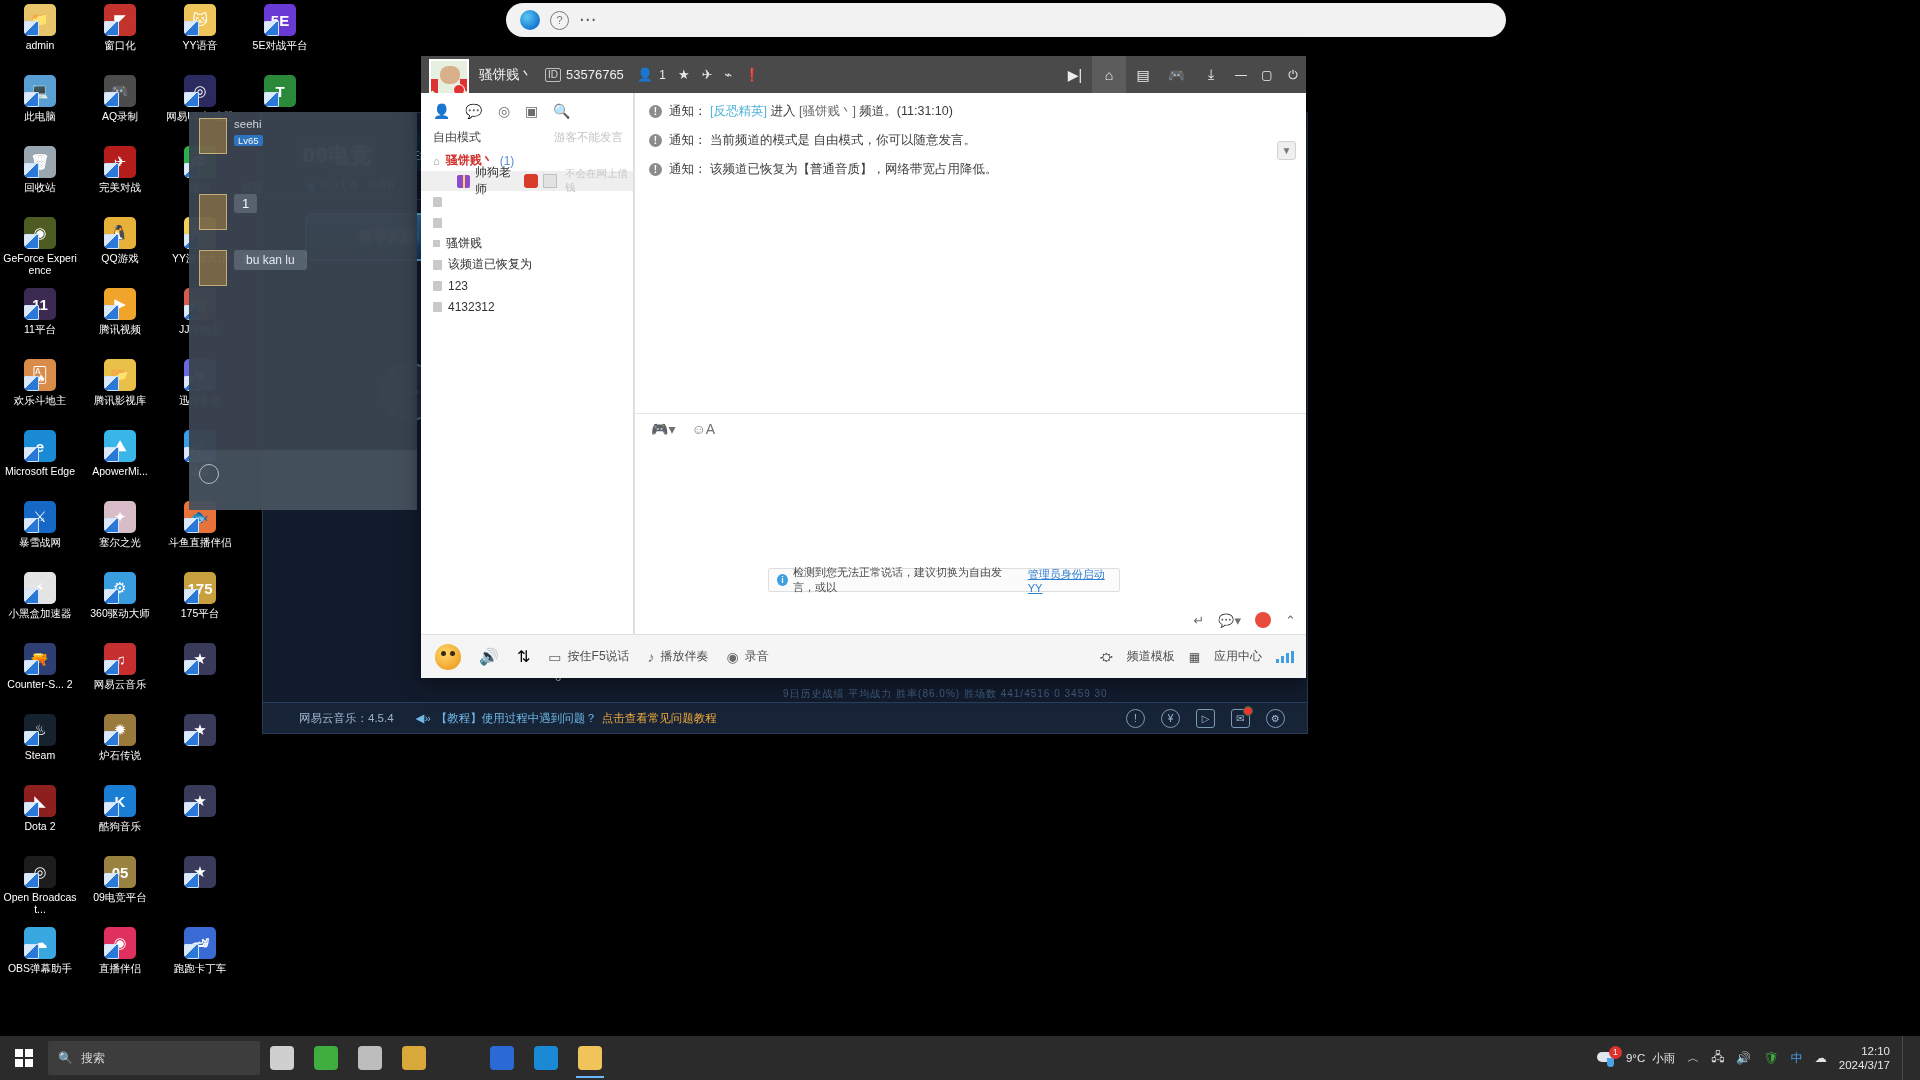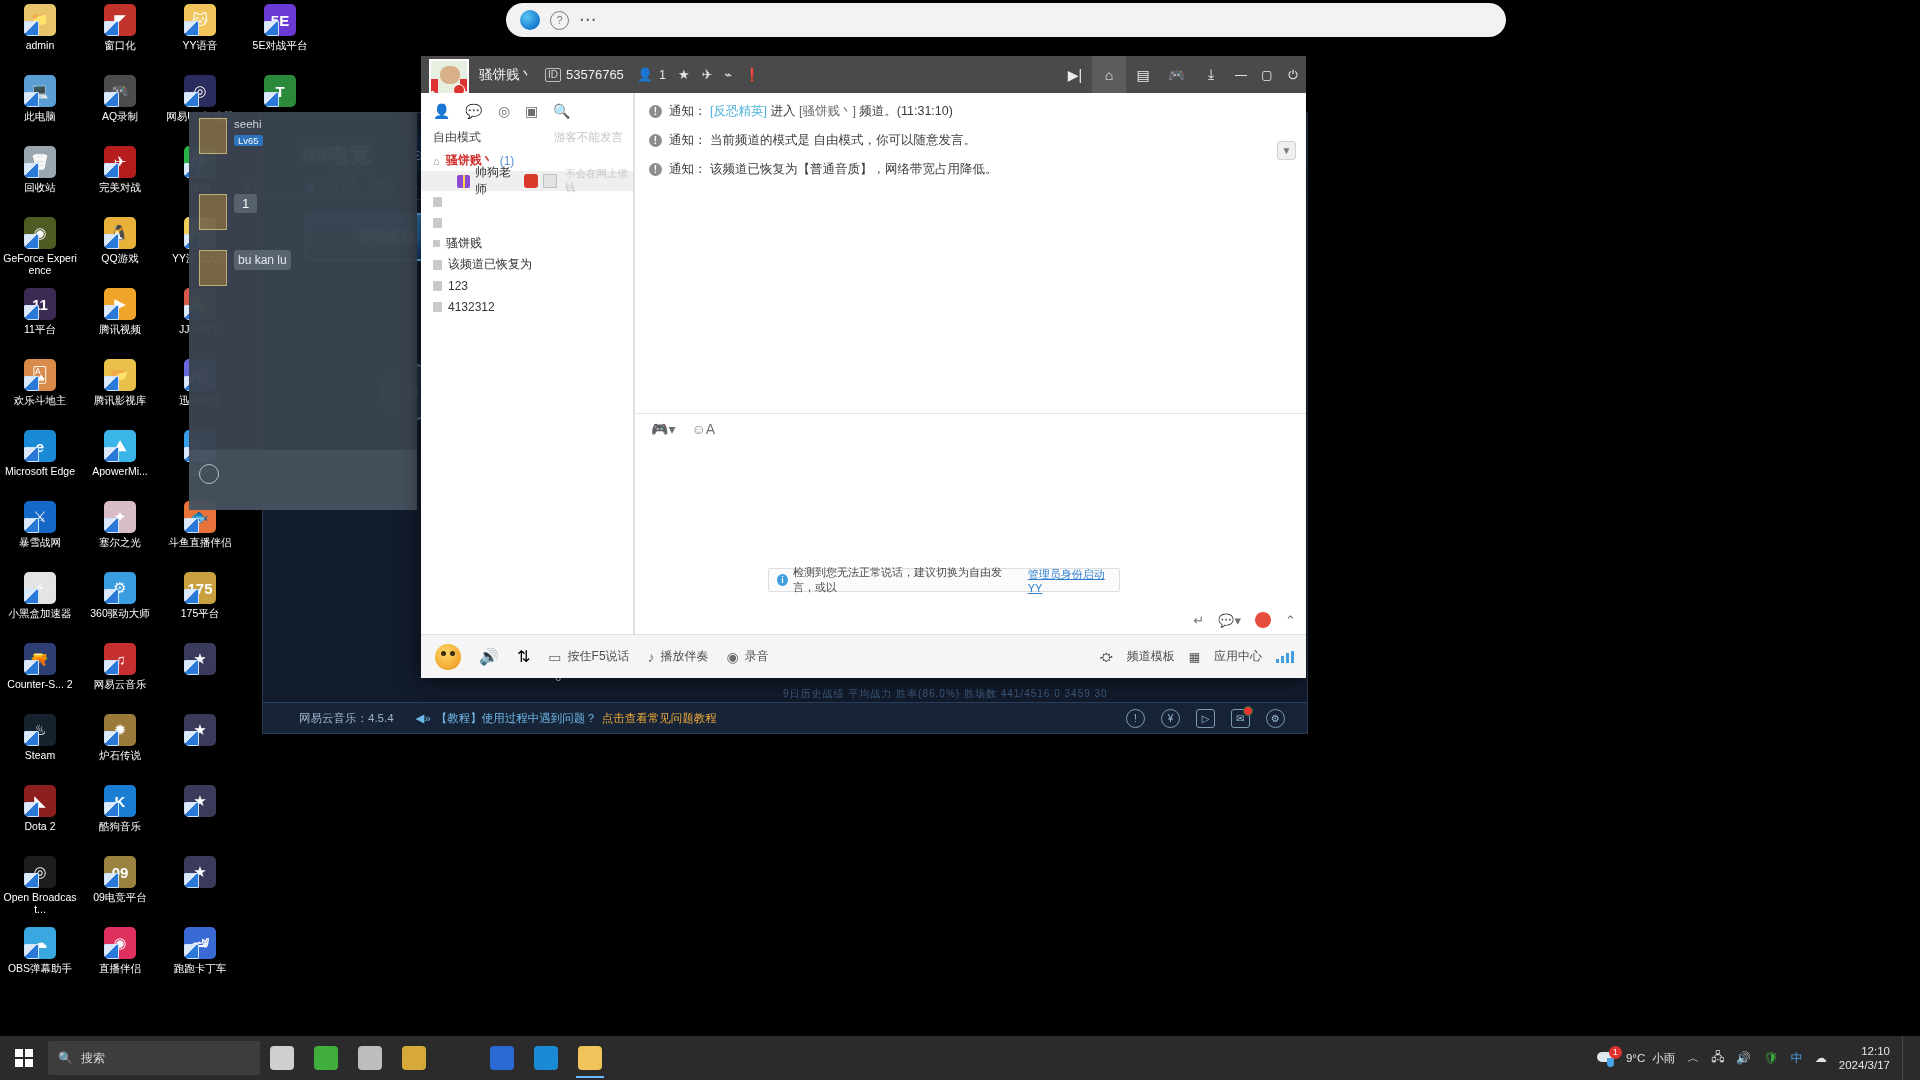--- a/index.html
+++ b/index.html
@@ -169,21 +169,21 @@
   }
   #chatov .row{position:absolute;display:flex;gap:7px;align-items:flex-start;}
   #chatov .av{width:26px;height:34px;background:#7a6a4a;border:1px solid #c9b37a;}
   #chatov .name{font-size:11.5px;color:#d8dde3;}
   #chatov .lv{
     display:inline-block;margin-top:3px;padding:0 4px;font-size:9.5px;color:#fff;
     background:#2f77c4;border-radius:2px;
   }
   #chatov .bub{
     background:#5b6673;color:#e9edf2;font-size:12px;border-radius:3px;
-    padding:3px 4px;max-width:130px;
+    padding:3px 12px;max-width:130px;
   }
   #chatov .bubnum{background:#5b6673;color:#fff;font-size:13px;padding:2px 8px;border-radius:3px;}
   #chatov .inputarea{
     position:absolute;left:0;bottom:0;width:100%;height:60px;background:#46515e;
   }
   #chatov .smiley{
     position:absolute;left:10px;top:14px;width:18px;height:18px;border-radius:50%;
     border:1.5px solid #b9c3cd;
   }
 
@@ -491,21 +491,21 @@
       </div>
       <div class="dicon">
         <div class="glyph" style="background: rgb(154, 122, 58);">✹</div>
         <div class="lbl">炉石传说</div>
       </div>
       <div class="dicon">
         <div class="glyph" style="background: rgb(26, 127, 212);">K</div>
         <div class="lbl">酷狗音乐</div>
       </div>
       <div class="dicon">
-        <div class="glyph" style="background: rgb(154, 130, 64);">09</div>
+        <div class="glyph" style="background: rgb(154, 130, 64);">05</div>
         <div class="lbl">09电竞平台</div>
       </div>
       <div class="dicon">
         <div class="glyph" style="background: rgb(224, 48, 96);">◉</div>
         <div class="lbl">直播伴侣</div>
       </div>
       <div class="dicon">
         <div class="glyph" style="background: rgb(240, 196, 90);">🐱</div>
         <div class="lbl">YY语音</div>
       </div>

